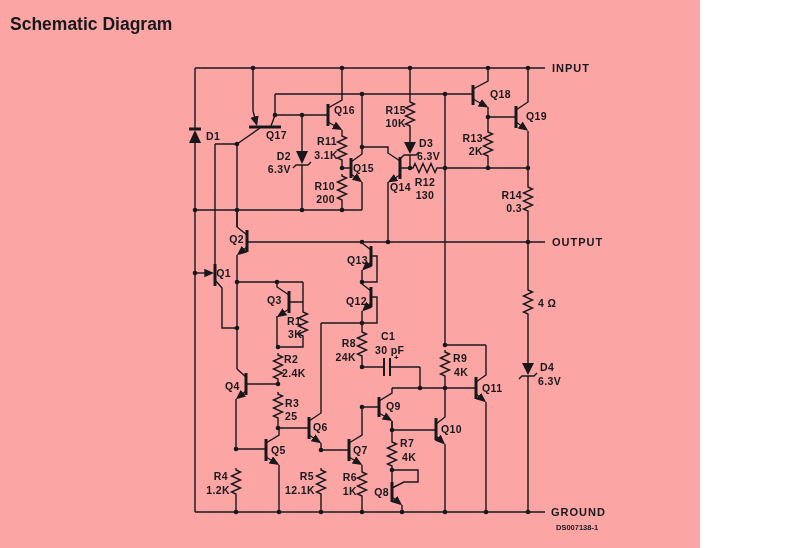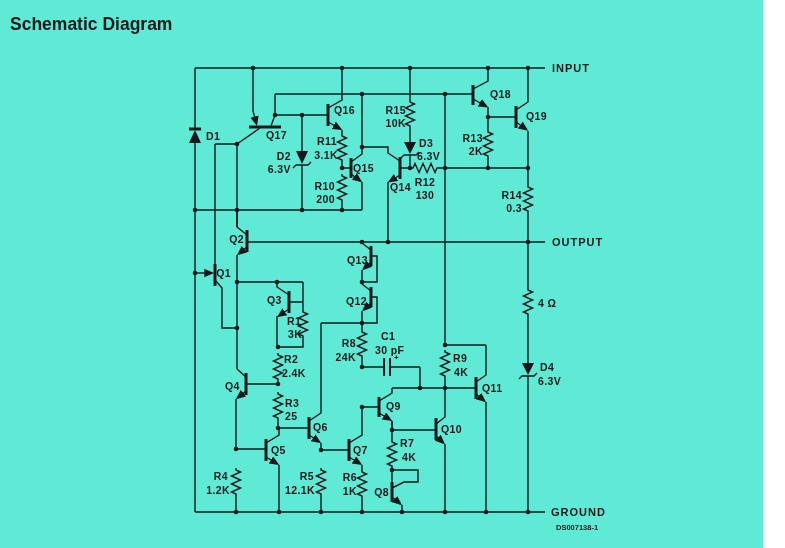--- a/index.html
+++ b/index.html
@@ -1,16 +1,16 @@
 <!DOCTYPE html>
 <html><head>
 <meta charset="utf-8">
 <style>
   html,body{margin:0;padding:0;background:#ffffff;}
-  .page{position:relative;width:763px;height:548px;background:#5eead4;overflow:hidden;}
+  .page{position:relative;width:700px;height:548px;background:#fca5a5;overflow:hidden;}
   svg{position:absolute;left:0;top:0;}
   .title{font:bold 17.5px "Liberation Sans",sans-serif;fill:#17181c;}
   .lbl{font:bold 10.5px "Liberation Sans",sans-serif;fill:#17181c;letter-spacing:.4px;}
   .port{font:bold 11px "Liberation Sans",sans-serif;fill:#17181c;letter-spacing:1px;}
   .doc{font:bold 7.5px "Liberation Sans",sans-serif;fill:#17181c;}
   .plus{font:bold 8px "Liberation Sans",sans-serif;fill:#17181c;}
   .w{stroke:#17181c;stroke-width:1.4;fill:none;}
   .bar{stroke:#17181c;stroke-width:3;fill:none;}
   .em{stroke:#17181c;stroke-width:1.4;fill:none;}
   .dt{fill:#17181c;}

